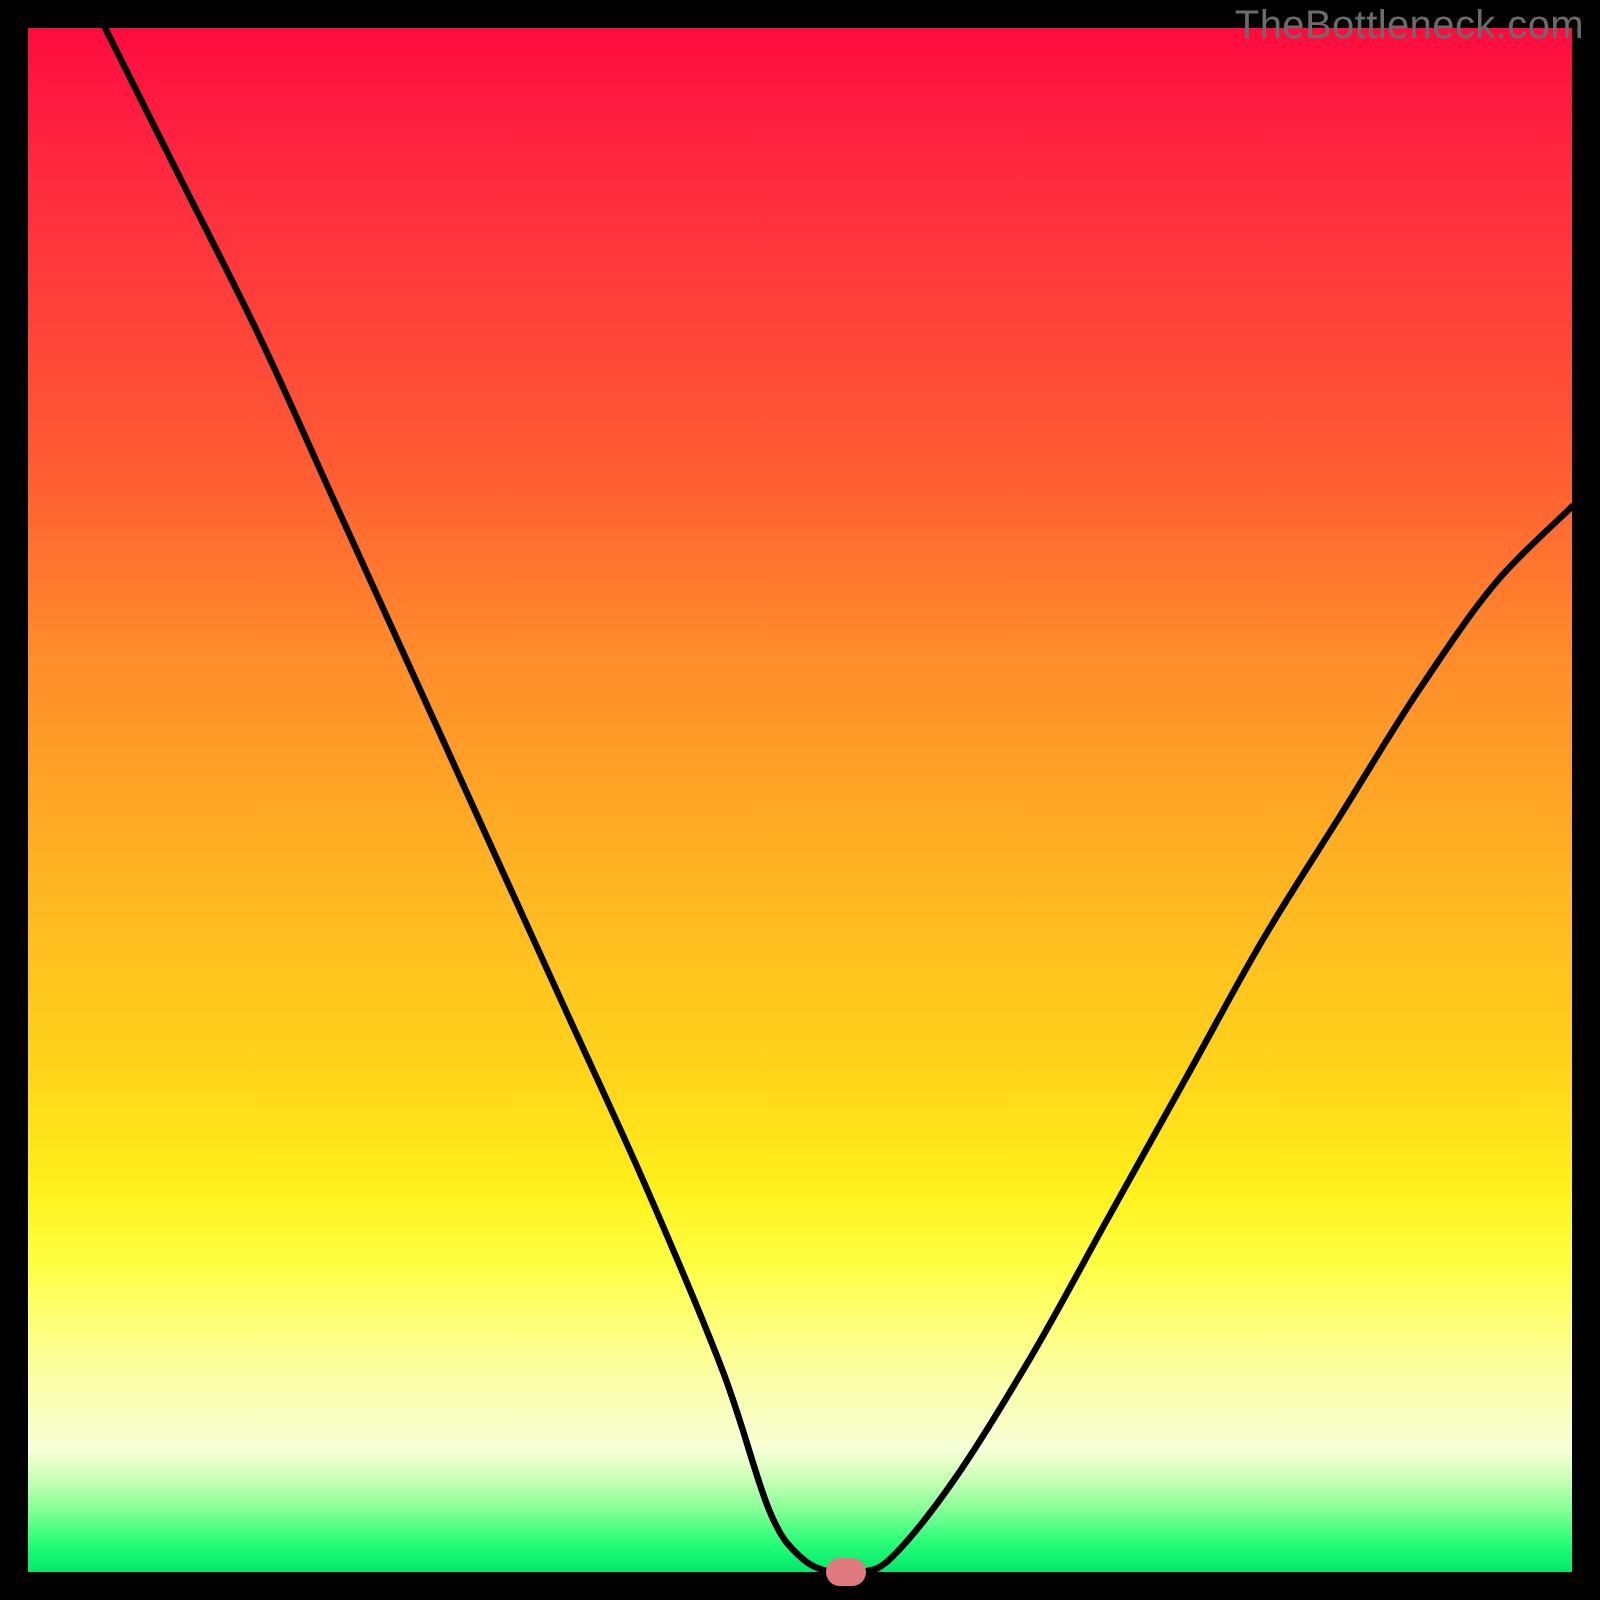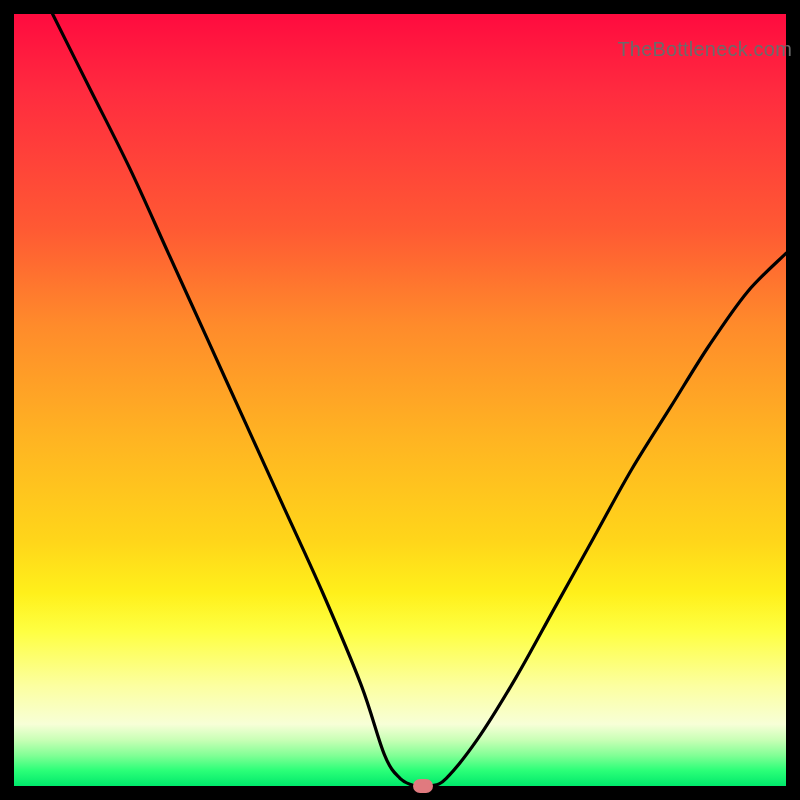--- a/index.html
+++ b/index.html
@@ -44,21 +44,20 @@
   }
   .watermark {
     position: absolute;
     top: 2px;
     right: 8px;
     color: #6b6b6b;
     font-size: 20px;
     letter-spacing: 0.2px;
     font-weight: 400;
     user-select: none;
-    margin-top: 36px;
   }
   svg.curve {
     position: absolute;
     left: 0;
     top: 0;
     width: 772px;
     height: 772px;
     pointer-events: none;
   }
   .marker {

